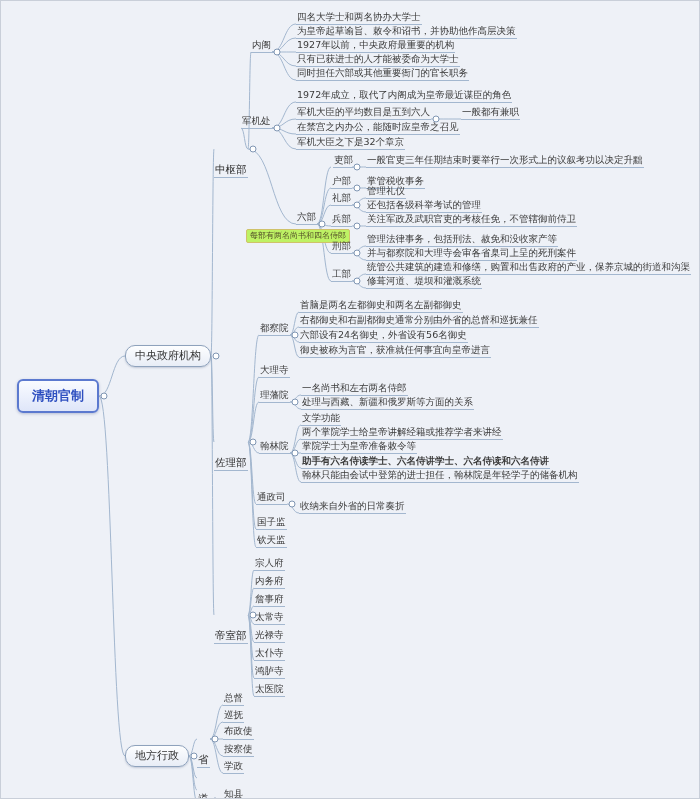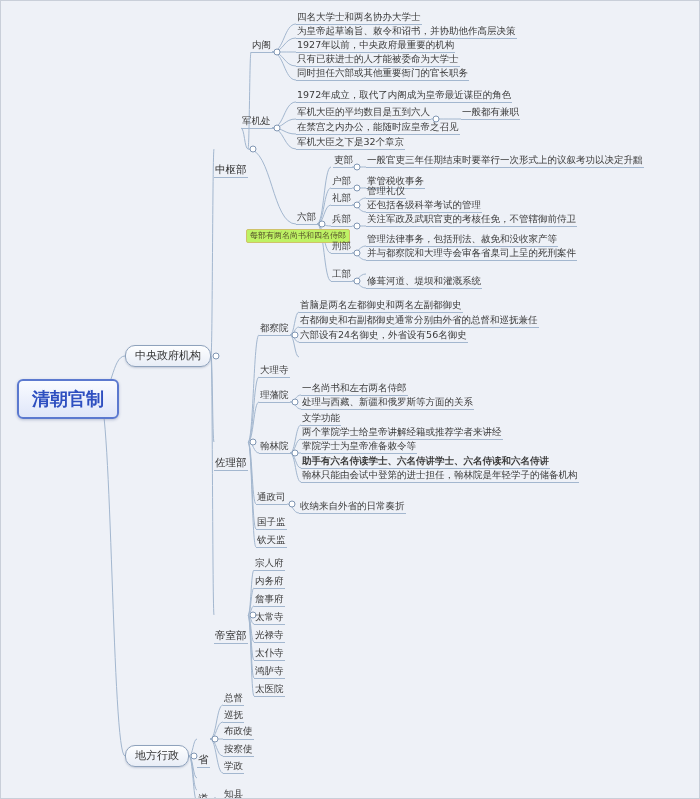--- a/index.html
+++ b/index.html
@@ -17,21 +17,21 @@
   .lv2 { font-size:10.5px; line-height:13px; color:#2f2f2f;margin-top:28px; }
   .box-node {
     position:absolute; white-space:nowrap;
     font-size:11px; line-height:14px; color:#333;
     background:linear-gradient(#fdfeff,#e8edf6);
     border:1px solid #8ea2bc; border-radius:10px;
     padding:3px 9px; box-shadow:0 1px 2px rgba(60,80,120,.25);
   }
   .root-node {
     position:absolute; white-space:nowrap;
-    font-size:18px; font-weight:bold; color:#2e4fc0;
+    font-size:13px; font-weight:bold; color:#2e4fc0;
     background:linear-gradient(#f9fbff,#dfe6f9);
     border:2px solid #5b79cf; border-radius:6px;
     padding:6px 13px; box-shadow:0 1px 3px rgba(50,70,130,.3);
   }
   .note-label {
     position:absolute; white-space:nowrap;
     font-size:8px; line-height:10px; color:#55512a;
     background:#bef264; border:1px solid #cfc26a; border-radius:2px;
     padding:1px 3px;
   }
@@ -157,26 +157,28 @@
     <div class="line-node" style="left: 365px; top: 174px;">掌管税收事务</div>
     <div class="line-node" style="left: 330px; top: 191px;">礼部</div>
     <div class="line-node" style="left: 365px; top: 184px;">管理礼仪</div>
     <div class="line-node" style="left: 365px; top: 198px;">还包括各级科举考试的管理</div>
     <div class="line-node" style="left: 330px; top: 212px;">兵部</div>
     <div class="line-node" style="left: 365px; top: 212px;">关注军政及武职官吏的考核任免，不管辖御前侍卫</div>
     <div class="line-node" style="left: 330px; top: 239px;">刑部</div>
     <div class="line-node" style="left: 365px; top: 232px;">管理法律事务，包括刑法、赦免和没收家产等</div>
     <div class="line-node" style="left: 365px; top: 246px;">并与都察院和大理寺会审各省臬司上呈的死刑案件</div>
     <div class="line-node" style="left: 330px; top: 267px;">工部</div>
+    <div class="line-node" style="left: 365px; top: 260px;">统管公共建筑的建造和修缮，购置和出售政府的产业，保养京城的街道和沟渠</div>
     <div class="line-node" style="left: 365px; top: 274px;">修葺河道、堤坝和灌溉系统</div>
     <div class="line-node lv2" style="left: 213px; top: 427px;">佐理部</div>
     <div class="line-node" style="left: 258px; top: 321px;">都察院</div>
     <div class="line-node" style="left: 298px; top: 313px;">右都御史和右副都御史通常分别由外省的总督和巡抚兼任</div>
     <div class="line-node" style="left: 298px; top: 298px;">首脑是两名左都御史和两名左副都御史</div>
     <div class="line-node" style="left: 298px; top: 328px;">六部设有24名御史，外省设有56名御史</div>
+    <div class="line-node" style="left: 298px; top: 343px;">御史被称为言官，获准就任何事宜向皇帝进言</div>
     <div class="line-node" style="left: 258px; top: 363px;">大理寺</div>
     <div class="line-node" style="left: 258px; top: 388px;">理藩院</div>
     <div class="line-node" style="left: 300px; top: 381px;">一名尚书和左右两名侍郎</div>
     <div class="line-node" style="left: 300px; top: 395px;">处理与西藏、新疆和俄罗斯等方面的关系</div>
     <div class="line-node" style="left: 258px; top: 439px;">翰林院</div>
     <div class="line-node" style="left: 300px; top: 411px;">文学功能</div>
     <div class="line-node" style="left: 300px; top: 425px;">两个掌院学士给皇帝讲解经籍或推荐学者来讲经</div>
     <div class="line-node" style="left: 300px; top: 439px;">掌院学士为皇帝准备敕令等</div>
     <div class="line-node" style="left: 300px; top: 454px; font-weight: bold;">助手有六名侍读学士、六名侍讲学士、六名侍读和六名侍讲</div>
     <div class="line-node" style="left: 300px; top: 468px;">翰林只能由会试中登第的进士担任，翰林院是年轻学子的储备机构</div>

